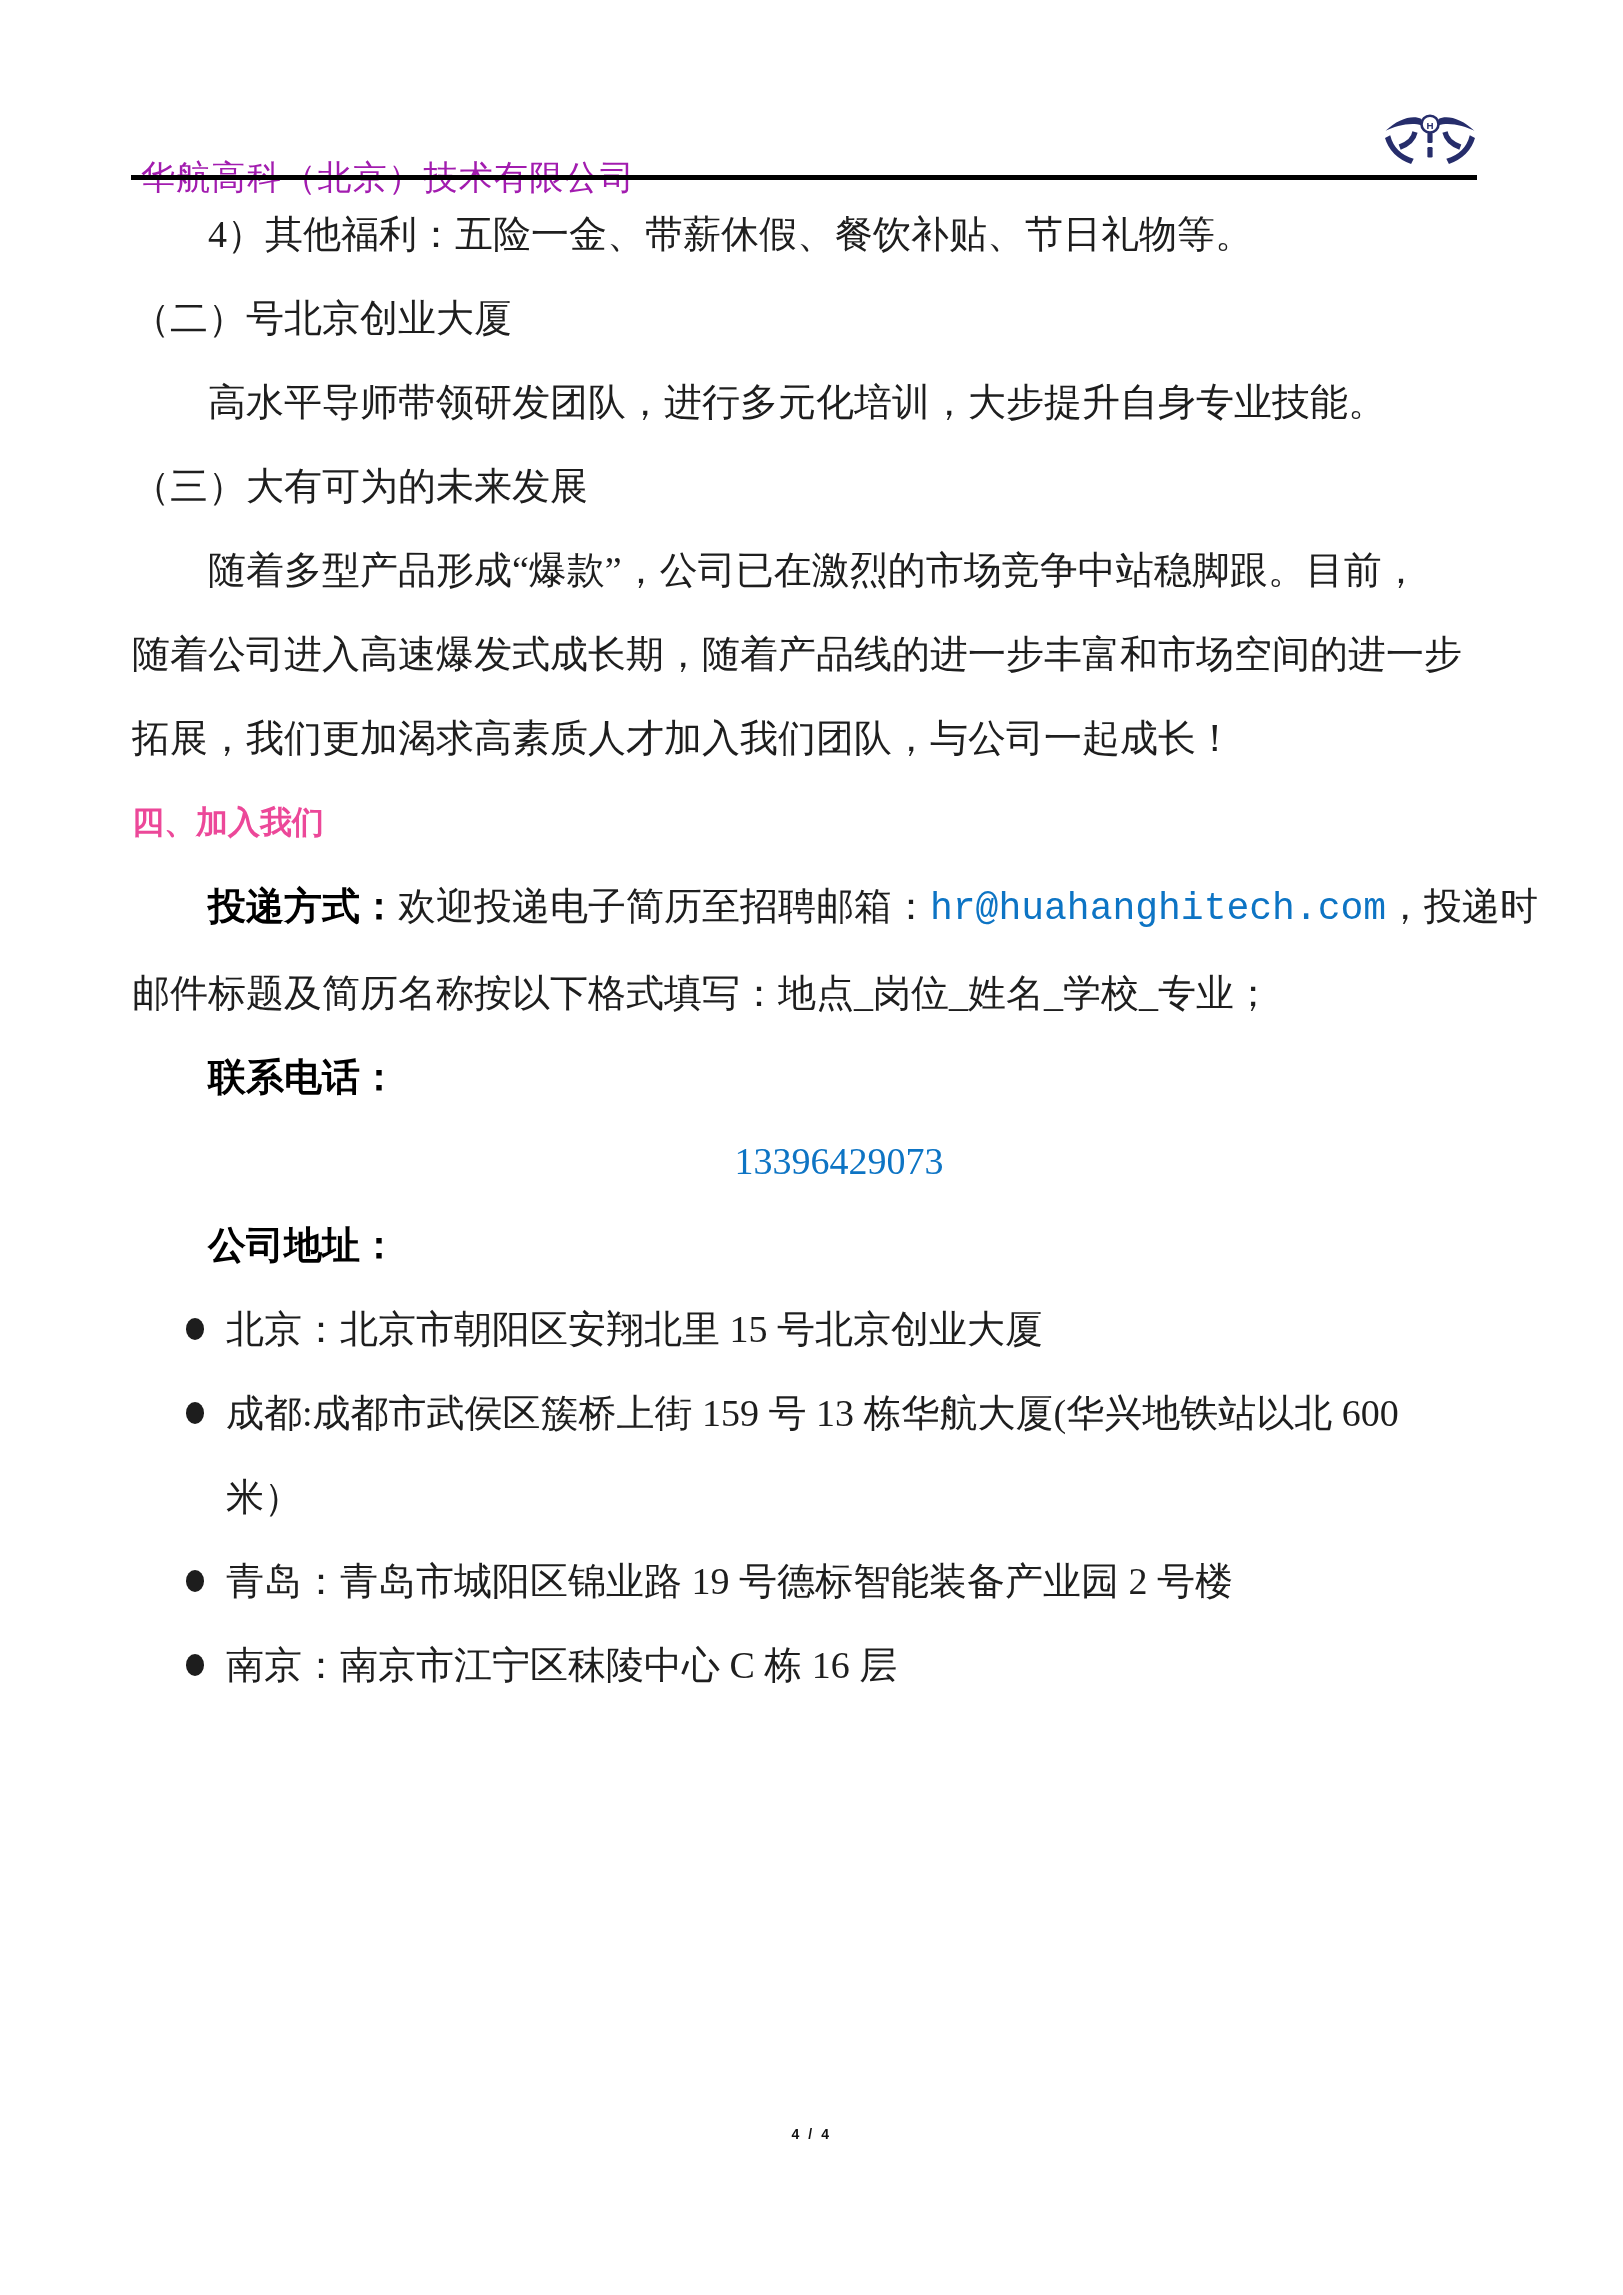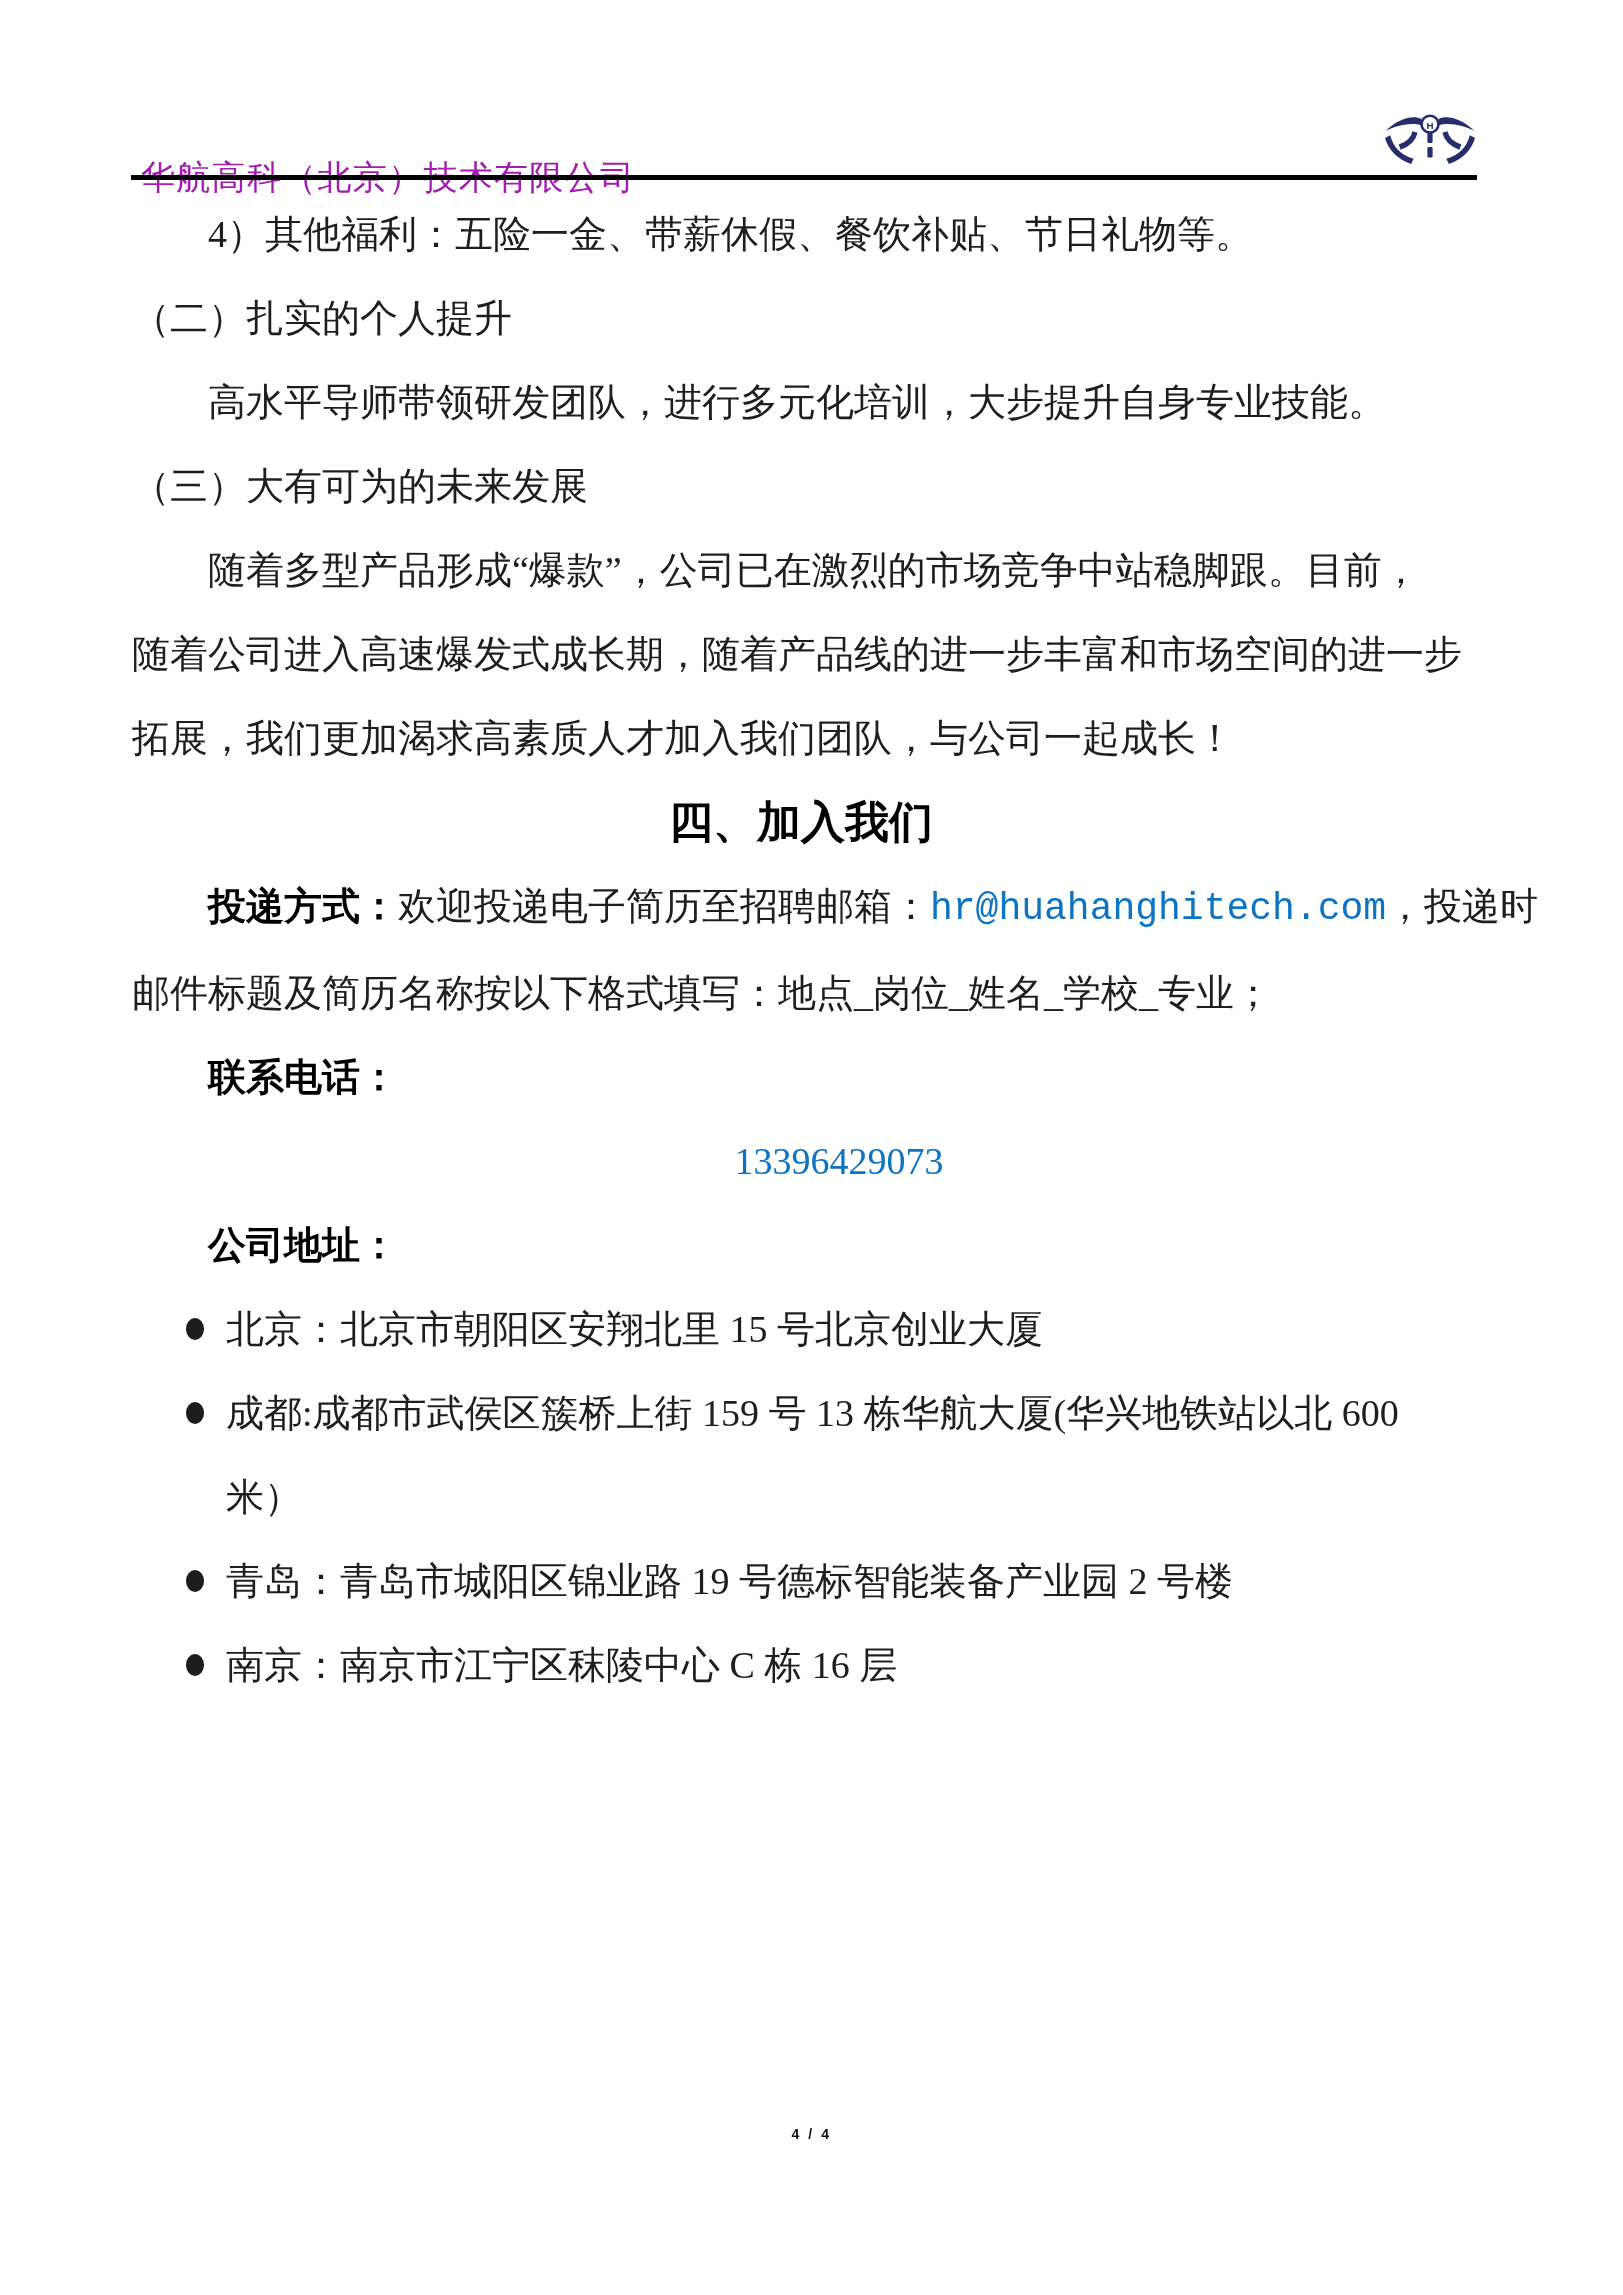--- a/index.html
+++ b/index.html
@@ -25,21 +25,21 @@
   }
   
   .content{
     position:absolute;left:132px;top:192px;width:1338px;
     font-size:38px;line-height:84px;
   }
   .line{white-space:nowrap;}
   .ind2{text-indent:76px;}
   .heading{
     font-family:"Liberation Sans","DejaVu Sans",sans-serif;
-    font-weight:700;font-size:44px;color:#000000;text-align:center;
+    font-weight:700;font-size:32px;color:#ec4899;
   }
   .lbl{
     font-family:"Liberation Sans","DejaVu Sans",sans-serif;
     font-weight:700;color:#000;
   }
   .link{color:#0d74c4;font-family:"Liberation Mono","DejaVu Sans Mono",monospace;}
   .phone{color:#0d74c4;text-align:center;}
   .bullet-row{position:relative;padding-left:94px;white-space:nowrap;}
   .bullet{
     position:absolute;left:54px;top:31px;
@@ -82,21 +82,21 @@
     <circle cx="69" cy="17" r="13" fill="#ffffff" stroke="#262d6b" stroke-width="4"></circle>
     <text x="69" y="24" text-anchor="middle" font-family="Liberation Sans, DejaVu Sans, sans-serif" font-size="15" font-weight="700" fill="#262d6b">H</text>
   </svg>
 
   <div class="header-rule"></div>
 
   <div class="content">
 
     <div class="line ind2">4）其他福利：五险一金、带薪休假、餐饮补贴、节日礼物等。</div>
 
-    <div class="line">（二）扎实的个人提升</div>
+    <div class="line">（二）号北京创业大厦</div>
 
     <div class="line ind2">高水平导师带领研发团队，进行多元化培训，大步提升自身专业技能。</div>
 
     <div class="line">（三）大有可为的未来发展</div>
 
     <div class="line ind2">随着多型产品形成“爆款”，公司已在激烈的市场竞争中站稳脚跟。目前，</div>
 
     <div class="line">随着公司进入高速爆发式成长期，随着产品线的进一步丰富和市场空间的进一步</div>
 
     <div class="line">拓展，我们更加渴求高素质人才加入我们团队，与公司一起成长！</div>

